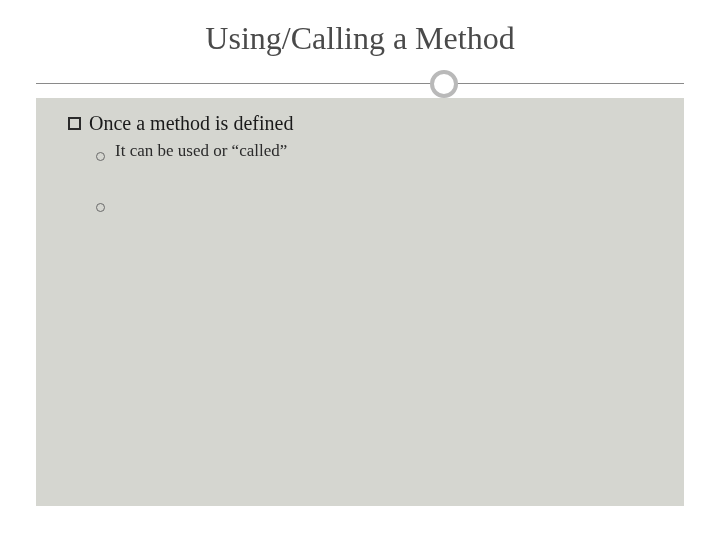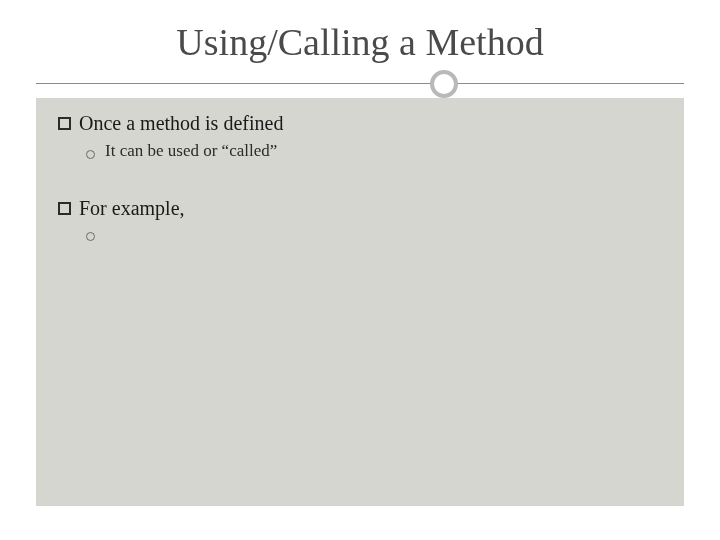--- a/index.html
+++ b/index.html
@@ -15,21 +15,21 @@
     background: #ffffff;
   }
   .header-area {
     width: 100%;
     height: 78px;
     background: #ffffff;
     position: relative;
   }
   .title {
     text-align: center;
-    font-size: 38px;
+    font-size: 32px;
     color: #4a4a4a;
     font-weight: normal;
     padding-top: 20px;
     font-family: Georgia, serif;
   }
   .divider-wrap {
     position: absolute;
     top: 70px;
     left: 0;
     width: 100%;
@@ -54,21 +54,21 @@
     background: #ffffff;
     border: 4px solid #b9b9b9;
   }
   .content-area {
     position: absolute;
     top: 98px;
     left: 36px;
     right: 36px;
     bottom: 34px;
     background: #d5d6d0;
-    padding: 14px 18px 18px 22px;
+    padding: 14px 18px 18px 32px;
   }
   .lvl1 {
     display: flex;
     align-items: flex-start;
     margin-bottom: 6px;
   }
   .lvl1 .bullet-sq {
     width: 13px;
     height: 13px;
     border: 2px solid #2b2b2b;
@@ -77,21 +77,21 @@
     margin-right: 8px;
     flex-shrink: 0;
   }
   .lvl1 .text {
     font-size: 20px;
     color: #1a1a1a;
     font-family: Georgia, serif;
   }
   .lvl2 {
     display: flex;
-    align-items: center;
+    align-items: flex-end;
     margin-left: 28px;
     margin-bottom: 22px;
   }
   .lvl2 .bullet-o {
     width: 9px;
     height: 9px;
     border: 1.5px solid #6a6a6a;
     border-radius: 50%;
     background: transparent;
     margin-top: 6px;
@@ -126,24 +126,20 @@
       <span class="text">Once a method is defined</span>
     </div>
 
     <div class="lvl2">
       <span class="bullet-o"></span>
       <span class="text">It can be used or “called”</span>
     </div>
 
     <div class="spacer"></div>
 
-    <div class="lvl1">
-      <span class="bullet-sq"></span>
-      <span class="text">For example,</span>
-    </div>
 
     <div class="lvl2">
       <span class="bullet-o"></span>
     </div>
 
   </div>
 
 </div>
 
 </body></html>

